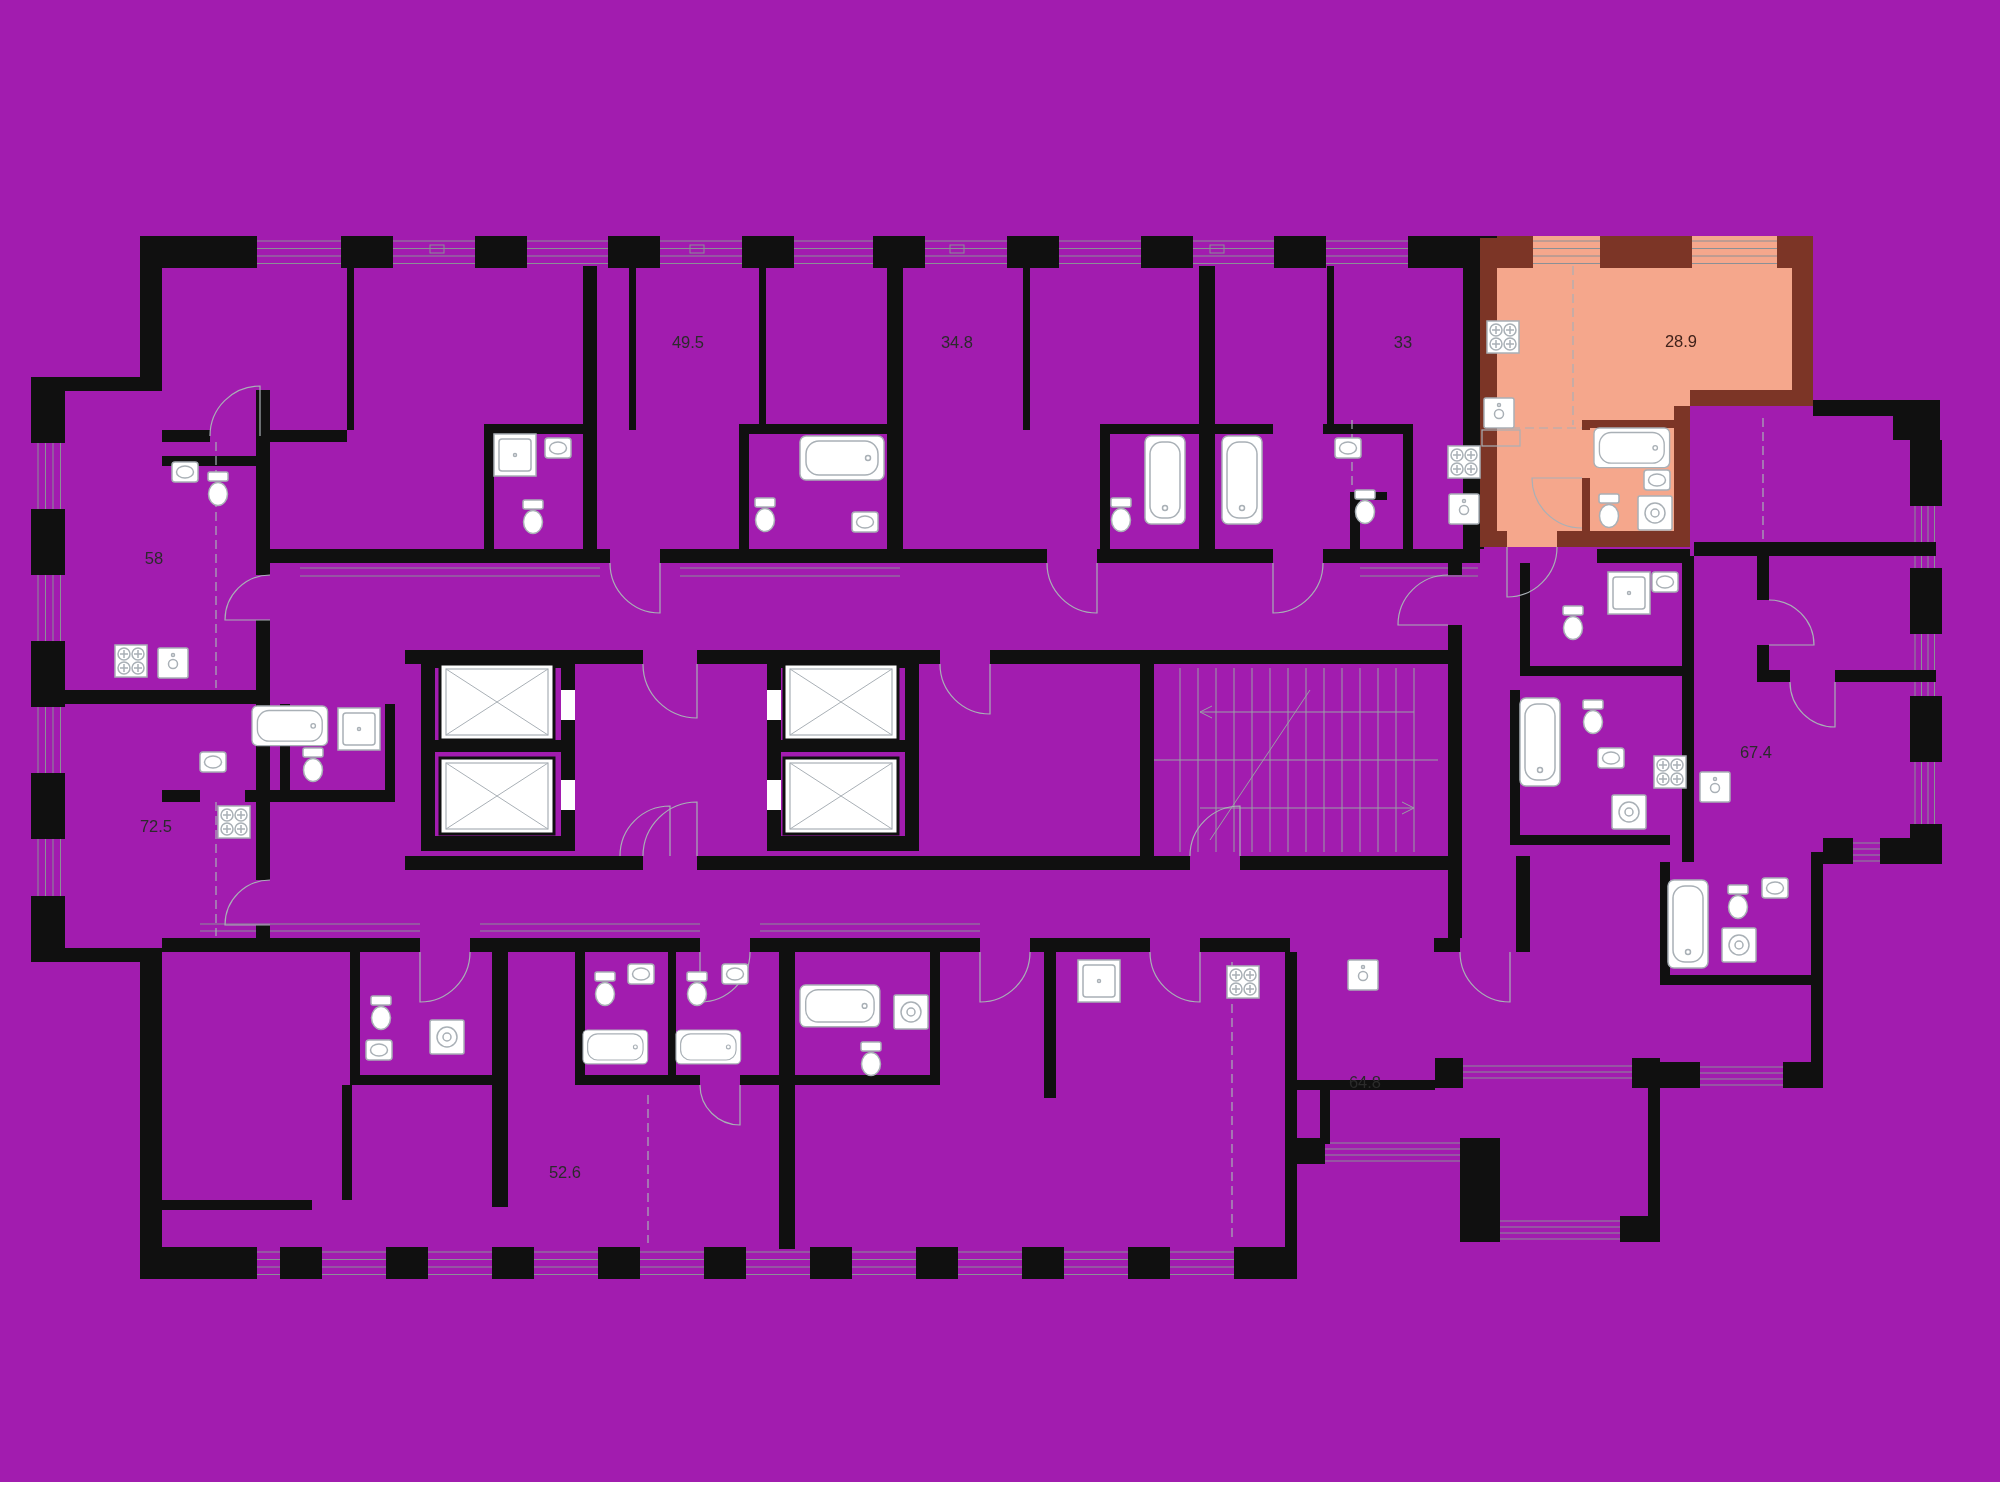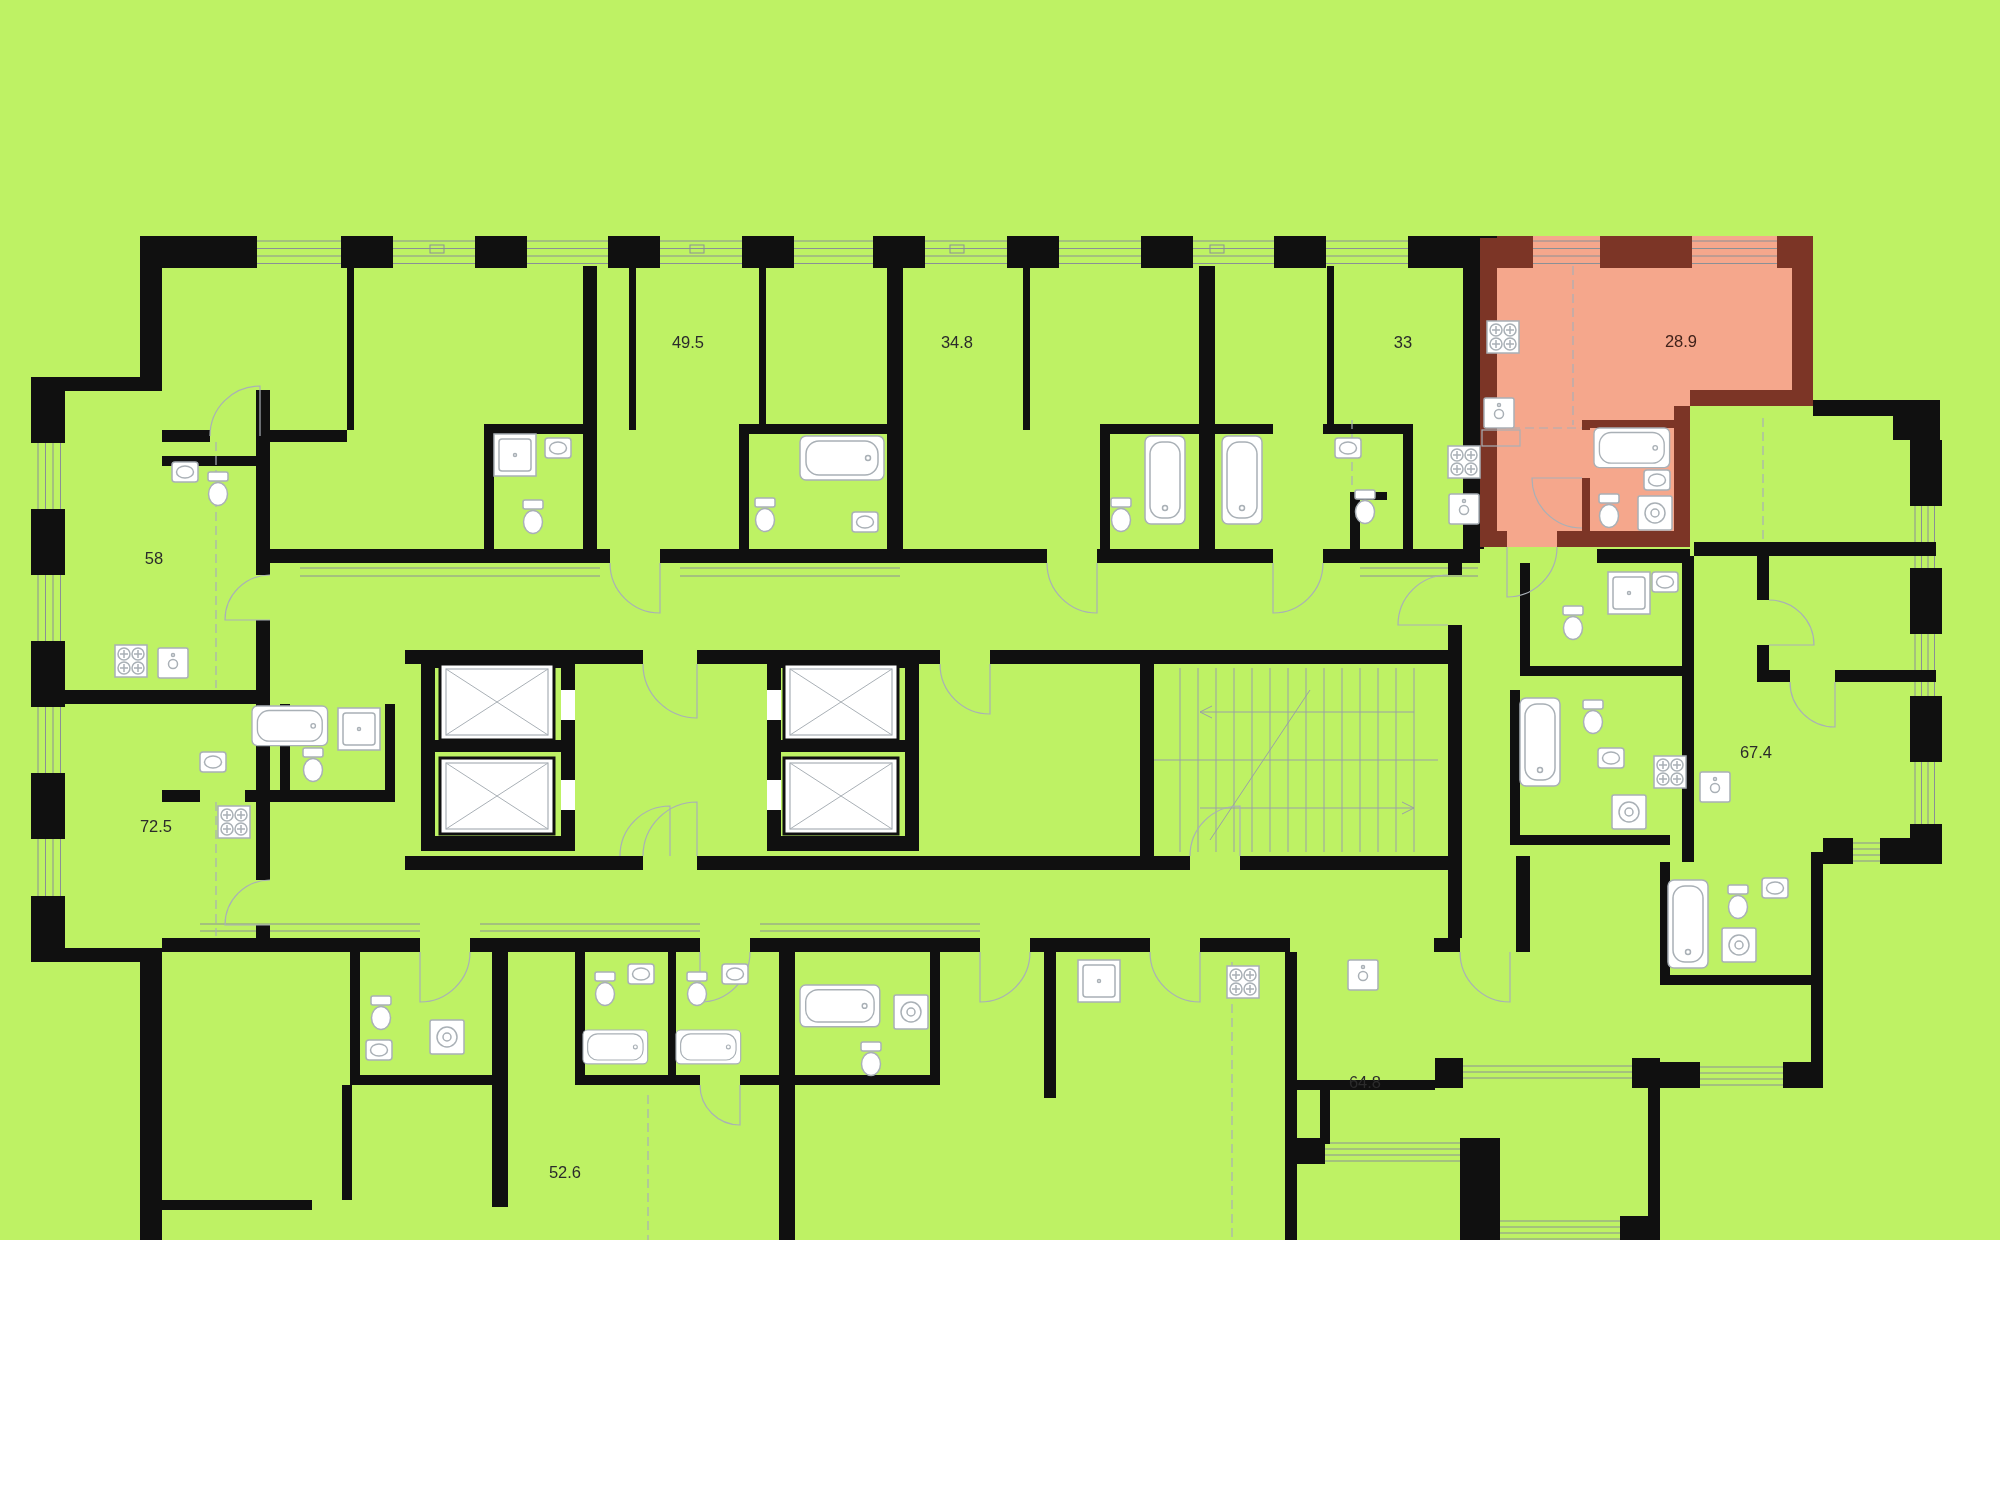--- a/index.html
+++ b/index.html
@@ -1,16 +1,16 @@
 <!DOCTYPE html>
 <html><head>
 <meta charset="utf-8">
 <style>
   html,body{margin:0;padding:0;background:#fff;}
-  .stage{position:relative;width:2000px;height:1240px;background:#bef264;overflow:hidden;
+  .stage{position:relative;width:2000px;height:1482px;background:#a21caf;overflow:hidden;
          font-family:"Liberation Sans",sans-serif;}
   svg{display:block}
   .w  {fill:#101010;stroke:none}
   .bw {fill:#7c3526;stroke:none}
   .wl {stroke:#8a9096;stroke-width:1;fill:none}
   .thin{stroke:#a9b0b6;stroke-width:1.2;fill:none}
   .dash{stroke:#a9b0b6;stroke-width:1.2;fill:none;stroke-dasharray:9 5}
   .tread{stroke:#9aa0a6;stroke-width:1;fill:none}
   .fx rect,.fx ellipse,.fx circle,.fx path{stroke:#a9b0b6;stroke-width:1.5;fill:#fff}
   .lbl{font:16.5px "Liberation Sans",sans-serif;fill:#2b2b2b;text-anchor:middle}

